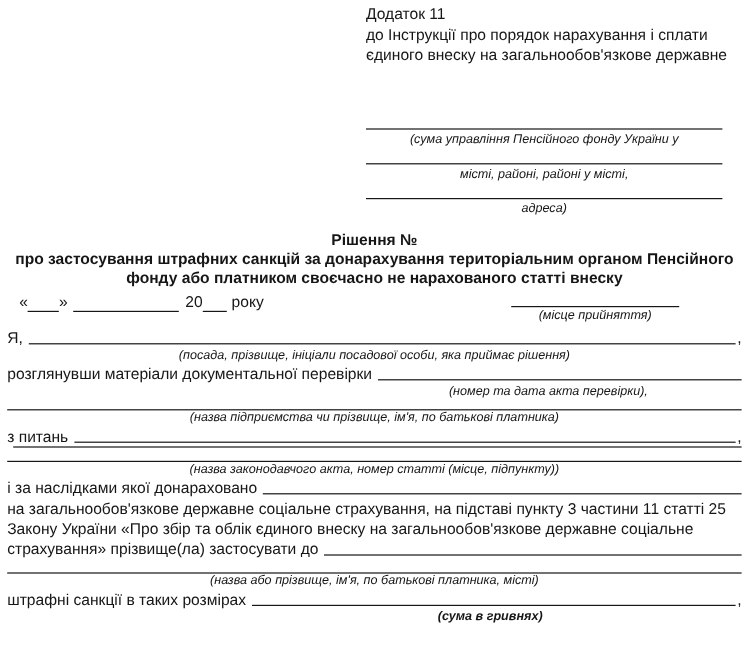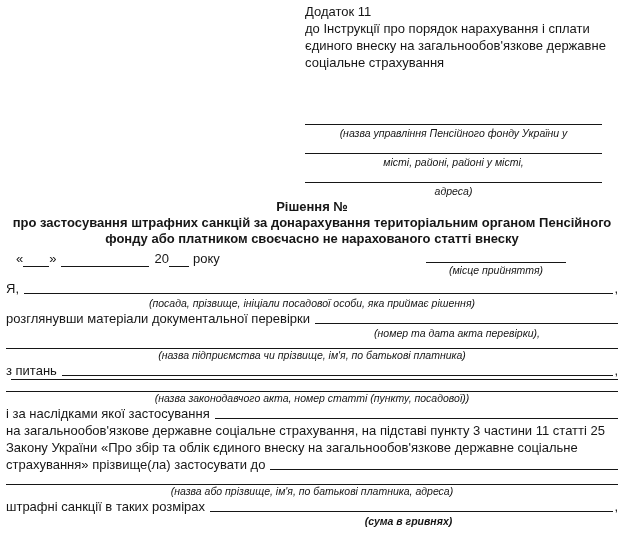--- a/index.html
+++ b/index.html
@@ -17,21 +17,21 @@
   
   .org-block { margin-left:299px; width:297px; margin-top:40px; }
   .org-line { border-bottom:1px solid #161616; height:14px; }
 
   .caption {
     font-style:italic; font-size:10.5px; line-height:13px;
     text-align:center; color:#161616;
   }
   .org-caption { padding-top:2px; height:15px; }
 
-  .title { text-align:center; font-weight:bold; line-height:16px; margin-top:1px; }
+  .title { text-align:center; font-weight:bold; line-height:16px; margin-top:11px; }
 
   
   .date-row { display:flex; justify-content:space-between; margin-top:3px;gap:44px; }
   .date-left { line-height:17px; margin-left:10px; white-space:nowrap; }
   .blank { display:inline-block; border-bottom:1px solid #161616; height:13px; vertical-align:bottom; }
   .day-blank { width:26px; }
   .month-blank { width:88px; margin:0 5px; }
   .year-blank { width:20px; margin-right:4px; }
   .place-group { width:140px; margin-right:52px; }
   .place-line { border-bottom:1px solid #161616; height:13px; }
@@ -54,26 +54,25 @@
 </style>
 </head>
 <body>
 
 <div class="page">
 
   <div class="appendix">
     <div>Додаток 11</div>
     <div>до Інструкції про порядок нарахування і сплати</div>
     <div>єдиного внеску на загальнообов'язкове державне</div>
-    <div>соціальне страхування</div>
   </div>
 
   <div class="org-block">
     <div class="org-line"></div>
-    <div class="caption org-caption">(назва управління Пенсійного фонду України у</div>
+    <div class="caption org-caption">(сума управління Пенсійного фонду України у</div>
     <div class="org-line"></div>
     <div class="caption org-caption">місті, районі, районі у місті,</div>
     <div class="org-line"></div>
     <div class="caption org-caption">адреса)</div>
   </div>
 
   <div class="title">
     <div>Рішення №</div>
     <div>про застосування штрафних санкцій за донарахування територіальним органом Пенсійного</div>
     <div>фонду або платником своєчасно не нарахованого статті внеску</div>
@@ -109,37 +108,37 @@
     <span>з питань</span>
     <span class="fill"></span>
     <span class="tail">,</span>
   </div>
 
   <div class="row">
     <span class="fill"></span>
   </div>
 
   <div class="line-full"></div>
-  <div class="caption">(назва законодавчого акта, номер статті (пункту, посадової))</div>
+  <div class="caption">(назва законодавчого акта, номер статті (місце, підпункту))</div>
 
   <div class="row">
-    <span>і за наслідками якої застосування</span>
+    <span>і за наслідками якої донараховано</span>
     <span class="fill"></span>
   </div>
 
   <div class="para">на загальнообов'язкове державне соціальне страхування, на підставі пункту 3 частини 11 статті 25</div>
   <div class="para">Закону України «Про збір та облік єдиного внеску на загальнообов'язкове державне соціальне</div>
 
   <div class="row">
     <span>страхування» прізвище(ла) застосувати до</span>
     <span class="fill"></span>
   </div>
 
   <div class="line-full tall"></div>
-  <div class="caption">(назва або прізвище, ім'я, по батькові платника, адреса)</div>
+  <div class="caption">(назва або прізвище, ім'я, по батькові платника, місті)</div>
 
   <div class="row">
     <span>штрафні санкції в таких розмірах</span>
     <span class="fill"></span>
     <span class="tail">,</span>
   </div>
   <div class="caption sum-caption">(сума в гривнях)</div>
 
 </div>
 

